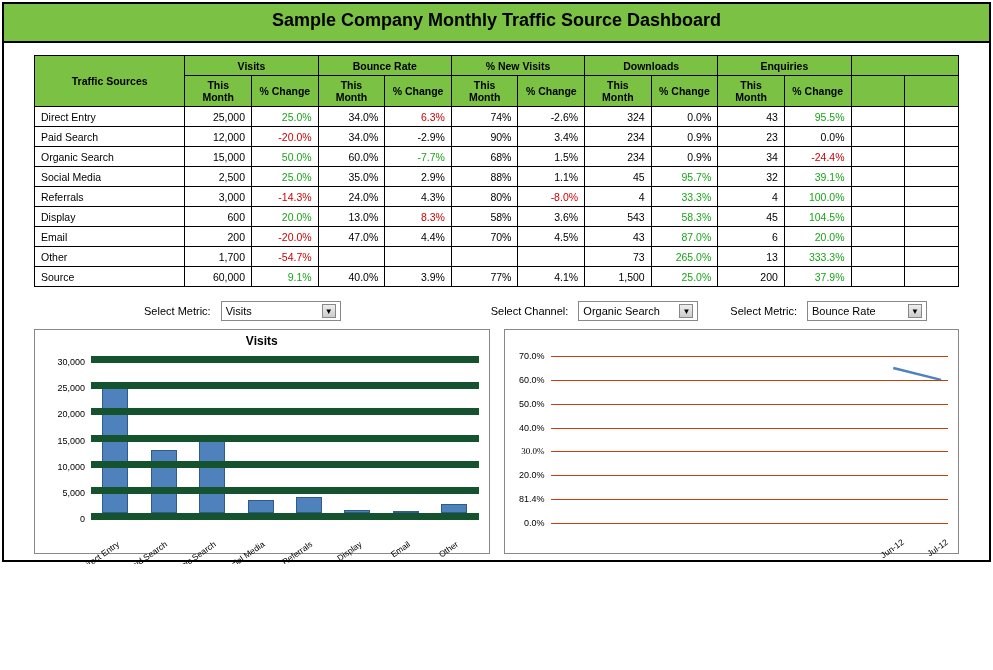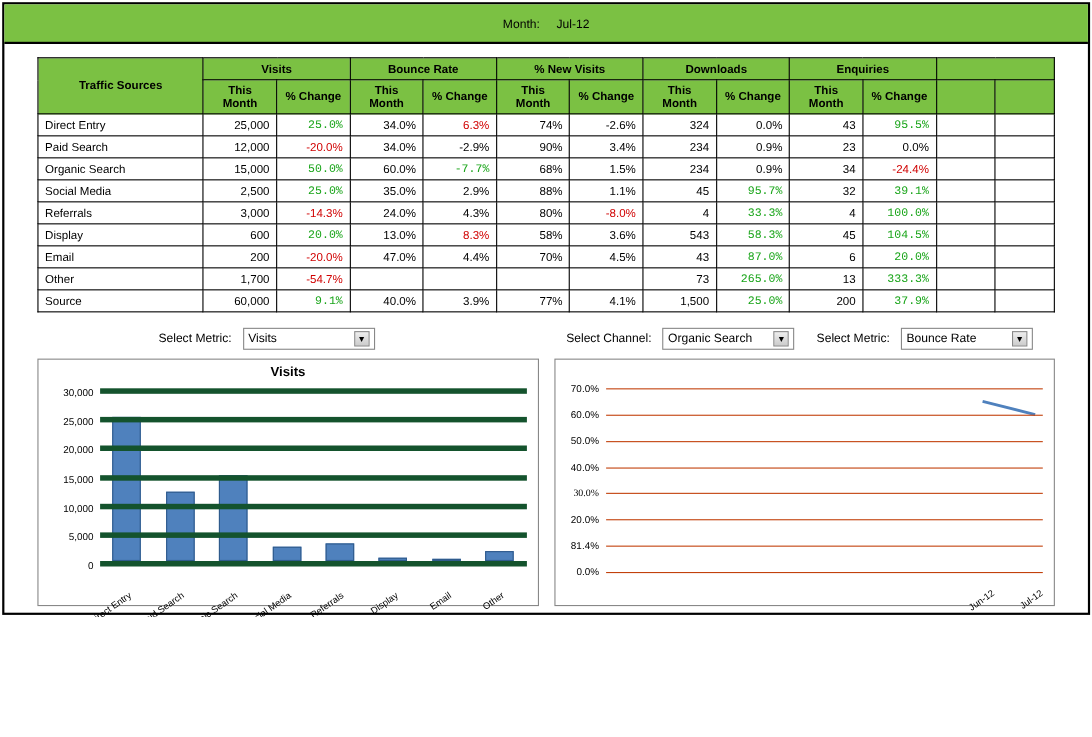--- a/index.html
+++ b/index.html
@@ -8,54 +8,51 @@
   .header { background:#7bc143; text-align:center; padding:6px 0 10px 0; border-bottom:2px solid #000;}
   .header h1 { margin:0; font-size:18px; font-weight:bold; }
   .header .month-row { margin-top:6px; font-size:11px; }
   .header .month-row span { margin:0 6px; }
   .content { padding:12px 30px 6px 30px; }
   table.data { border-collapse:collapse; width:100%; font-size:10.5px; }
   table.data th, table.data td { border:1px solid #000; padding:3px 6px; height:20px; }
   table.data th { background:#7bc143; font-weight:bold; text-align:center; }
   table.data td { text-align:right; }
   table.data td.src { text-align:left; }
-  .pos { color:#1aa51a;font-family:Liberation Mono, monospace; }
+  .pos { color:#1aa51a; }
   .neg { color:#d00000; }
   .controls { display:flex; margin:14px 0 8px 0; font-size:11px; }
-  .ctrl { display:flex; align-items:center; margin-right:20px; }
+  .ctrl { display:flex; align-items:center; margin-right:32px; }
   .ctrl label { margin-right:10px; }
   .dd { border:1px solid #888; background:#fff; height:20px; width:120px; display:flex; align-items:center; justify-content:space-between; padding:0 4px; font-size:11px; }
   .dd .arrow { width:14px; height:14px; border:1px solid #888; background:linear-gradient(#eee,#ccc); display:flex; align-items:center; justify-content:center; font-size:8px; }
   .charts { display:flex; gap:14px; }
   .chart-box { border:1px solid #888; flex:1; height:225px; position:relative; background:#fff; }
   .chart-title { text-align:center; font-weight:bold; font-size:12px; padding-top:4px; }
   .bar-area { position:absolute; left:56px; right:10px; top:26px; bottom:40px; }
-  .bar-grid { position:absolute; left:0; right:0; border-top:5px solid #14532d; font-size:9px; }
+  .bar-grid { position:absolute; left:0; right:0; border-top:7px solid #14532d; font-size:9px; }
   .bar-grid span { position:absolute; left:-50px; top:-6px; width:44px; text-align:right; }
   .bars { position:absolute; left:0; right:0; bottom:0; top:0; display:flex; align-items:flex-end; }
   .barcol { flex:1; display:flex; flex-direction:column; align-items:center; height:100%; justify-content:flex-end; position:relative; }
   .bar { width:26px; background:#4f81bd; border:1px solid #2f5a8c; }
   .barlab { position:absolute; bottom:-36px; font-size:8.5px; transform:rotate(-35deg); transform-origin:top right; white-space:nowrap; right:50%; }
   .line-area { position:absolute; left:46px; right:10px; top:26px; bottom:30px; }
   .line-grid { position:absolute; left:0; right:0; border-top:1px solid #c2410c; font-size:9px; }
   .line-grid span { position:absolute; left:-42px; top:-6px; width:36px; text-align:right; }
   .line-xlab { position:absolute; bottom:-24px; font-size:8.5px; transform:rotate(-35deg); transform-origin:top right; white-space:nowrap; }
   .footer { text-align:right; padding:6px 12px 4px 0; font-size:11px; font-style:italic; display:flex; justify-content:flex-end; align-items:center; gap:6px;}
   .logo { width:14px; height:14px; background:linear-gradient(135deg,#4aa3df 50%,#1b6ea8 50%); transform:rotate(45deg); display:inline-block; }
   .logotxt { font-style:normal; font-weight:bold; color:#222; font-size:12px;}
 </style>
 </head>
 <body>
 
 <div class="outer">
   <div class="header">
-    <div class="month-row">
-      <span>Month:</span>
-      <span>Jul-12</span>
-    </div>
+    <h1>Sample Company Monthly Traffic Source Dashboard</h1>
   </div>
 
   <div class="content">
     <table class="data">
       <thead>
         <tr>
           <th rowspan="2" style="width:140px">Traffic Sources</th>
           <th colspan="2">Visits</th>
           <th colspan="2">Bounce Rate</th>
           <th colspan="2">% New Visits</th>

